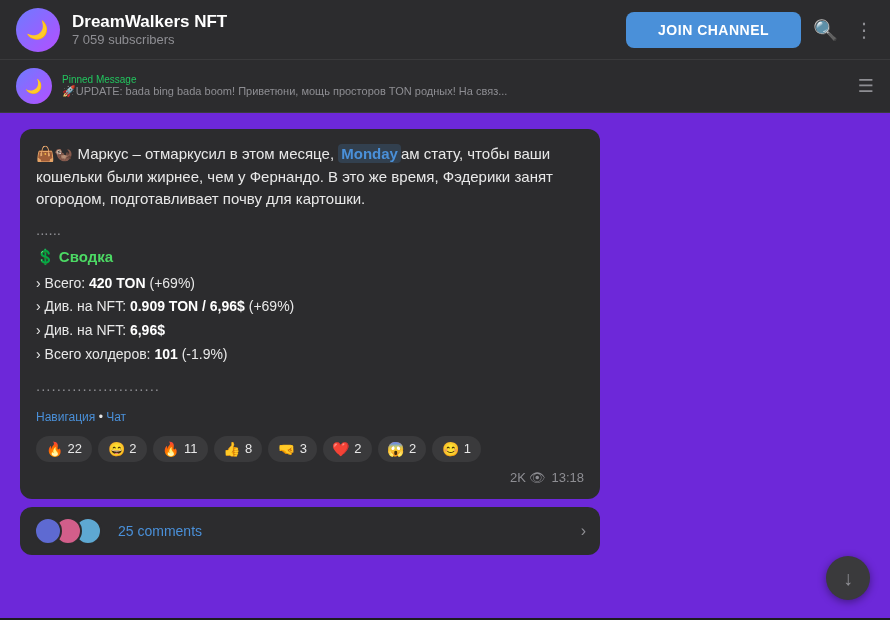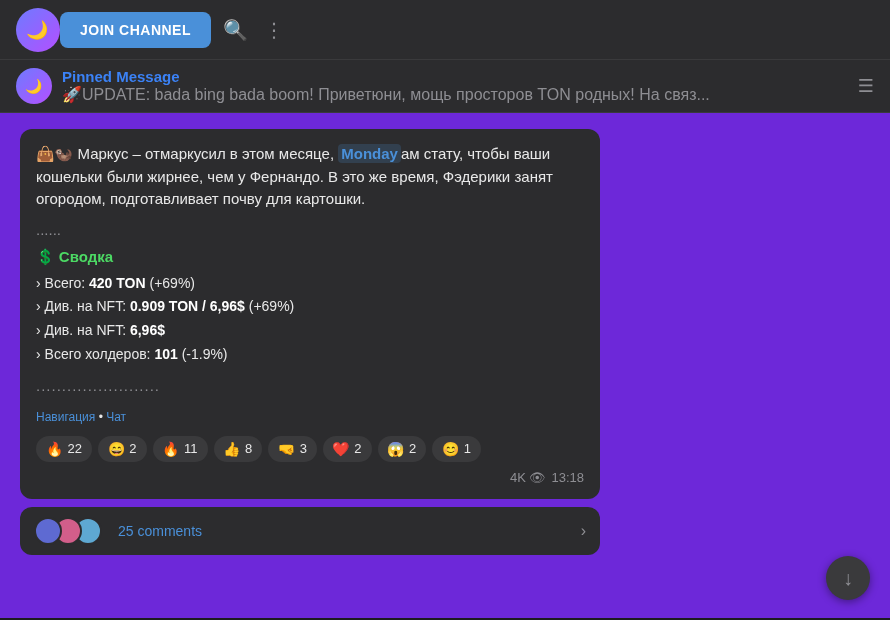--- a/index.html
+++ b/index.html
@@ -45,21 +45,21 @@
     }
     .subscribers {
       font-size: 13px;
       color: #8e8e93;
     }
     .join-btn {
       background: #4a90d9;
       color: #ffffff;
       border: none;
       border-radius: 8px;
-      padding: 10px 20px;
+      padding: 10px 32px;
       font-size: 14px;
       font-weight: 600;
       cursor: pointer;
       letter-spacing: 0.5px;
       margin-right: 12px;
     }
     .header-icons {
       display: flex;
       gap: 16px;
       align-items: center;
@@ -89,26 +89,26 @@
       width: 36px;
       height: 36px;
       border-radius: 50%;
       background: linear-gradient(135deg, #6e7bff, #b44fff);
       display: flex;
       align-items: center;
       justify-content: center;
       font-size: 14px;
     }
     .pinned-label {
-      font-size: 15px;
-      font-weight: 700;
-      color: #3b82f6;
+      font-size: 10px;
+      font-weight: 400;
+      color: #22c55e;
     }
     .pinned-text {
-      font-size: 16px;
+      font-size: 11px;
       color: #8e8e93;
       white-space: nowrap;
       overflow: hidden;
       text-overflow: ellipsis;
       max-width: 650px;
     }
     .pinned-menu-icon {
       margin-left: auto;
       color: #8e8e93;
       font-size: 18px;
@@ -301,20 +301,24 @@
       font-weight: 600;
     }
   </style>
 </head>
 <body>
 
 <div class="header">
   <div class="avatar">
     🌙
   </div>
+  <div class="header-info">
+    <div class="channel-name">DreamWalkers NFT</div>
+    <div class="subscribers">7 059 subscribers</div>
+  </div>
   <button class="join-btn">JOIN CHANNEL</button>
   <div class="header-icons">
     <span class="header-icon">🔍</span>
     <span class="header-icon">⋮</span>
   </div>
 </div>
 
 <div class="pinned-bar">
   <div class="pinned-icon-container">
     <div class="pinned-avatar">🌙</div>
@@ -380,21 +384,21 @@
           <span class="count">2</span>
         </div>
       <div class="reaction">
           <span>😊</span>
           <span class="count">1</span>
         </div>
     </div>
 
     <div class="message-meta">
       <div class="view-count">
-        <span>4K</span>
+        <span>2K</span>
         <span>👁</span>
       </div>
       <span>13:18</span>
     </div>
   </div>
 
   <div class="comments-bar">
     <div class="comment-avatars">
       <div class="comment-avatar"></div>
       <div class="comment-avatar"></div>

